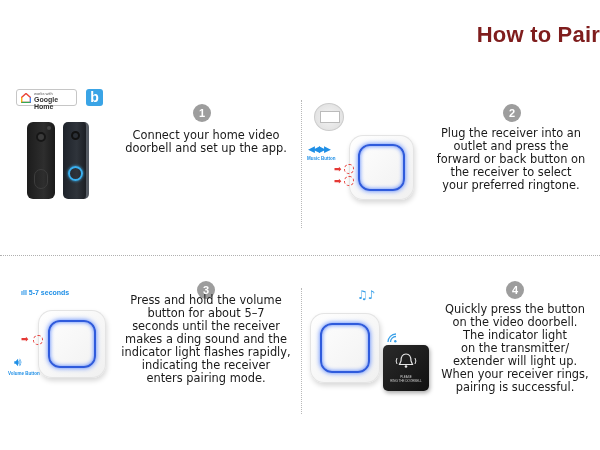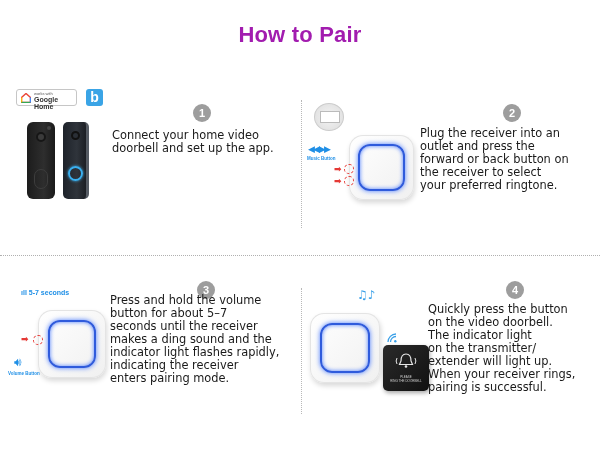--- a/index.html
+++ b/index.html
@@ -1,36 +1,36 @@
 <!DOCTYPE html>
 <html><head>
 <meta charset="utf-8">
 <style>
   * { box-sizing: border-box; margin: 0; padding: 0; }
   html, body { width: 600px; height: 450px; background: #ffffff; overflow: hidden; }
   body { position: relative; font-family: "DejaVu Sans", sans-serif; color: #1a1a1a; }
 
   .title {
-    position: absolute; left: 0; top: 22px; width: 600px; text-align: center;
-    font-family: "Liberation Sans", sans-serif; font-weight: bold; font-size: 22px; color: #a21caf;
+    position: absolute; left: 0; top: 22px; width: 600px; text-align: right;
+    font-family: "Liberation Sans", sans-serif; font-weight: bold; font-size: 22px; color: #7f1d1d;
     letter-spacing: 0.2px;
   }
 
   .vdiv { position: absolute; left: 301px; width: 0; border-left: 1px dotted #b8b8b8; }
   .vdiv.top { top: 100px; height: 128px; }
   .vdiv.bot { top: 288px; height: 126px; }
   .hdiv { position: absolute; left: 0; top: 255px; width: 600px; height: 0; border-top: 1px dotted #b0b0b0; }
 
   .step-num {
     position: absolute; width: 18px; height: 18px; border-radius: 50%;
     background: #9d9d9d; color: #fff; font-family: "Liberation Sans", sans-serif;
     font-weight: bold; font-size: 11px; line-height: 18px; text-align: center;
   }
   .step-text {
-    position: absolute; text-align: left; font-family: "DejaVu Sans", sans-serif;
+    position: absolute; text-align: center; font-family: "DejaVu Sans", sans-serif;
     font-size: 11.4px; line-height: 13px; color: #1a1a1a; white-space: pre-line;
   }
 
   
   .gh-badge {
     position: absolute; left: 16px; top: 89px; width: 61px; height: 17px;
     border: 1px solid #c6c6c6; border-radius: 3px; background: #fff;
   }
   .gh-logo { position: absolute; left: 4px; top: 3px; width: 10px; height: 10px; }
   .gh-small { position: absolute; left: 17px; top: 1px; font-family: "Liberation Sans", sans-serif; font-size: 4px; color: #555; }

